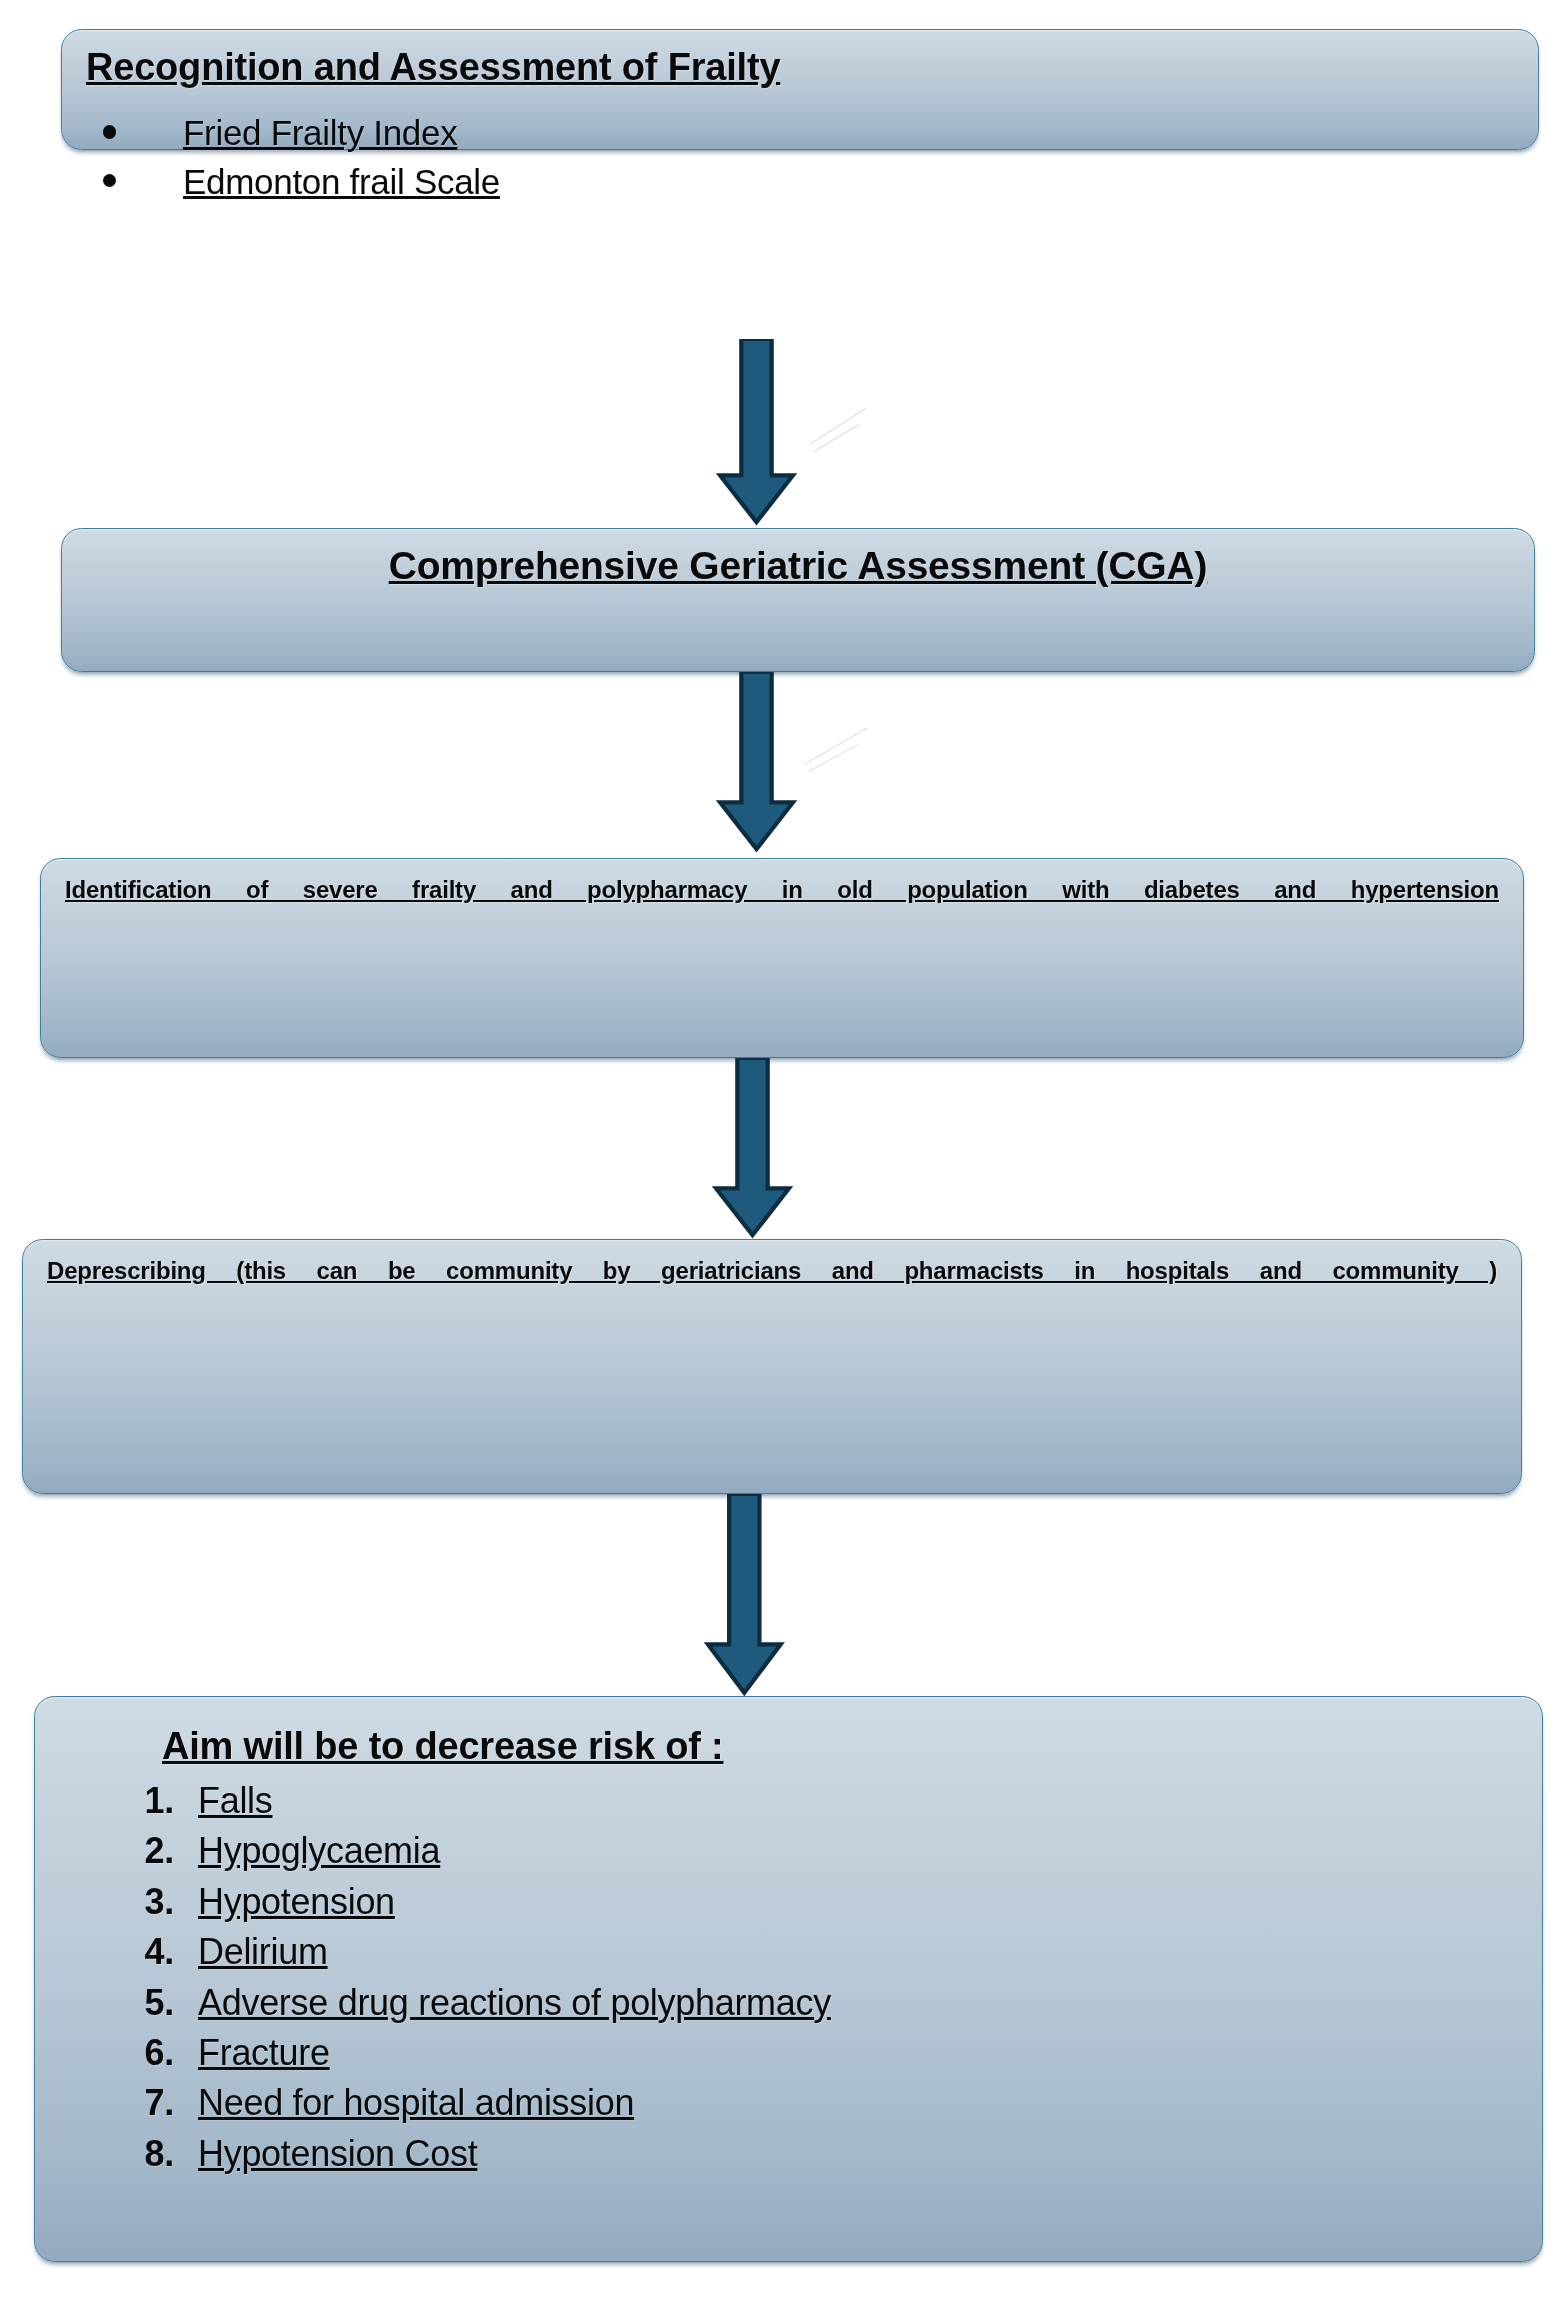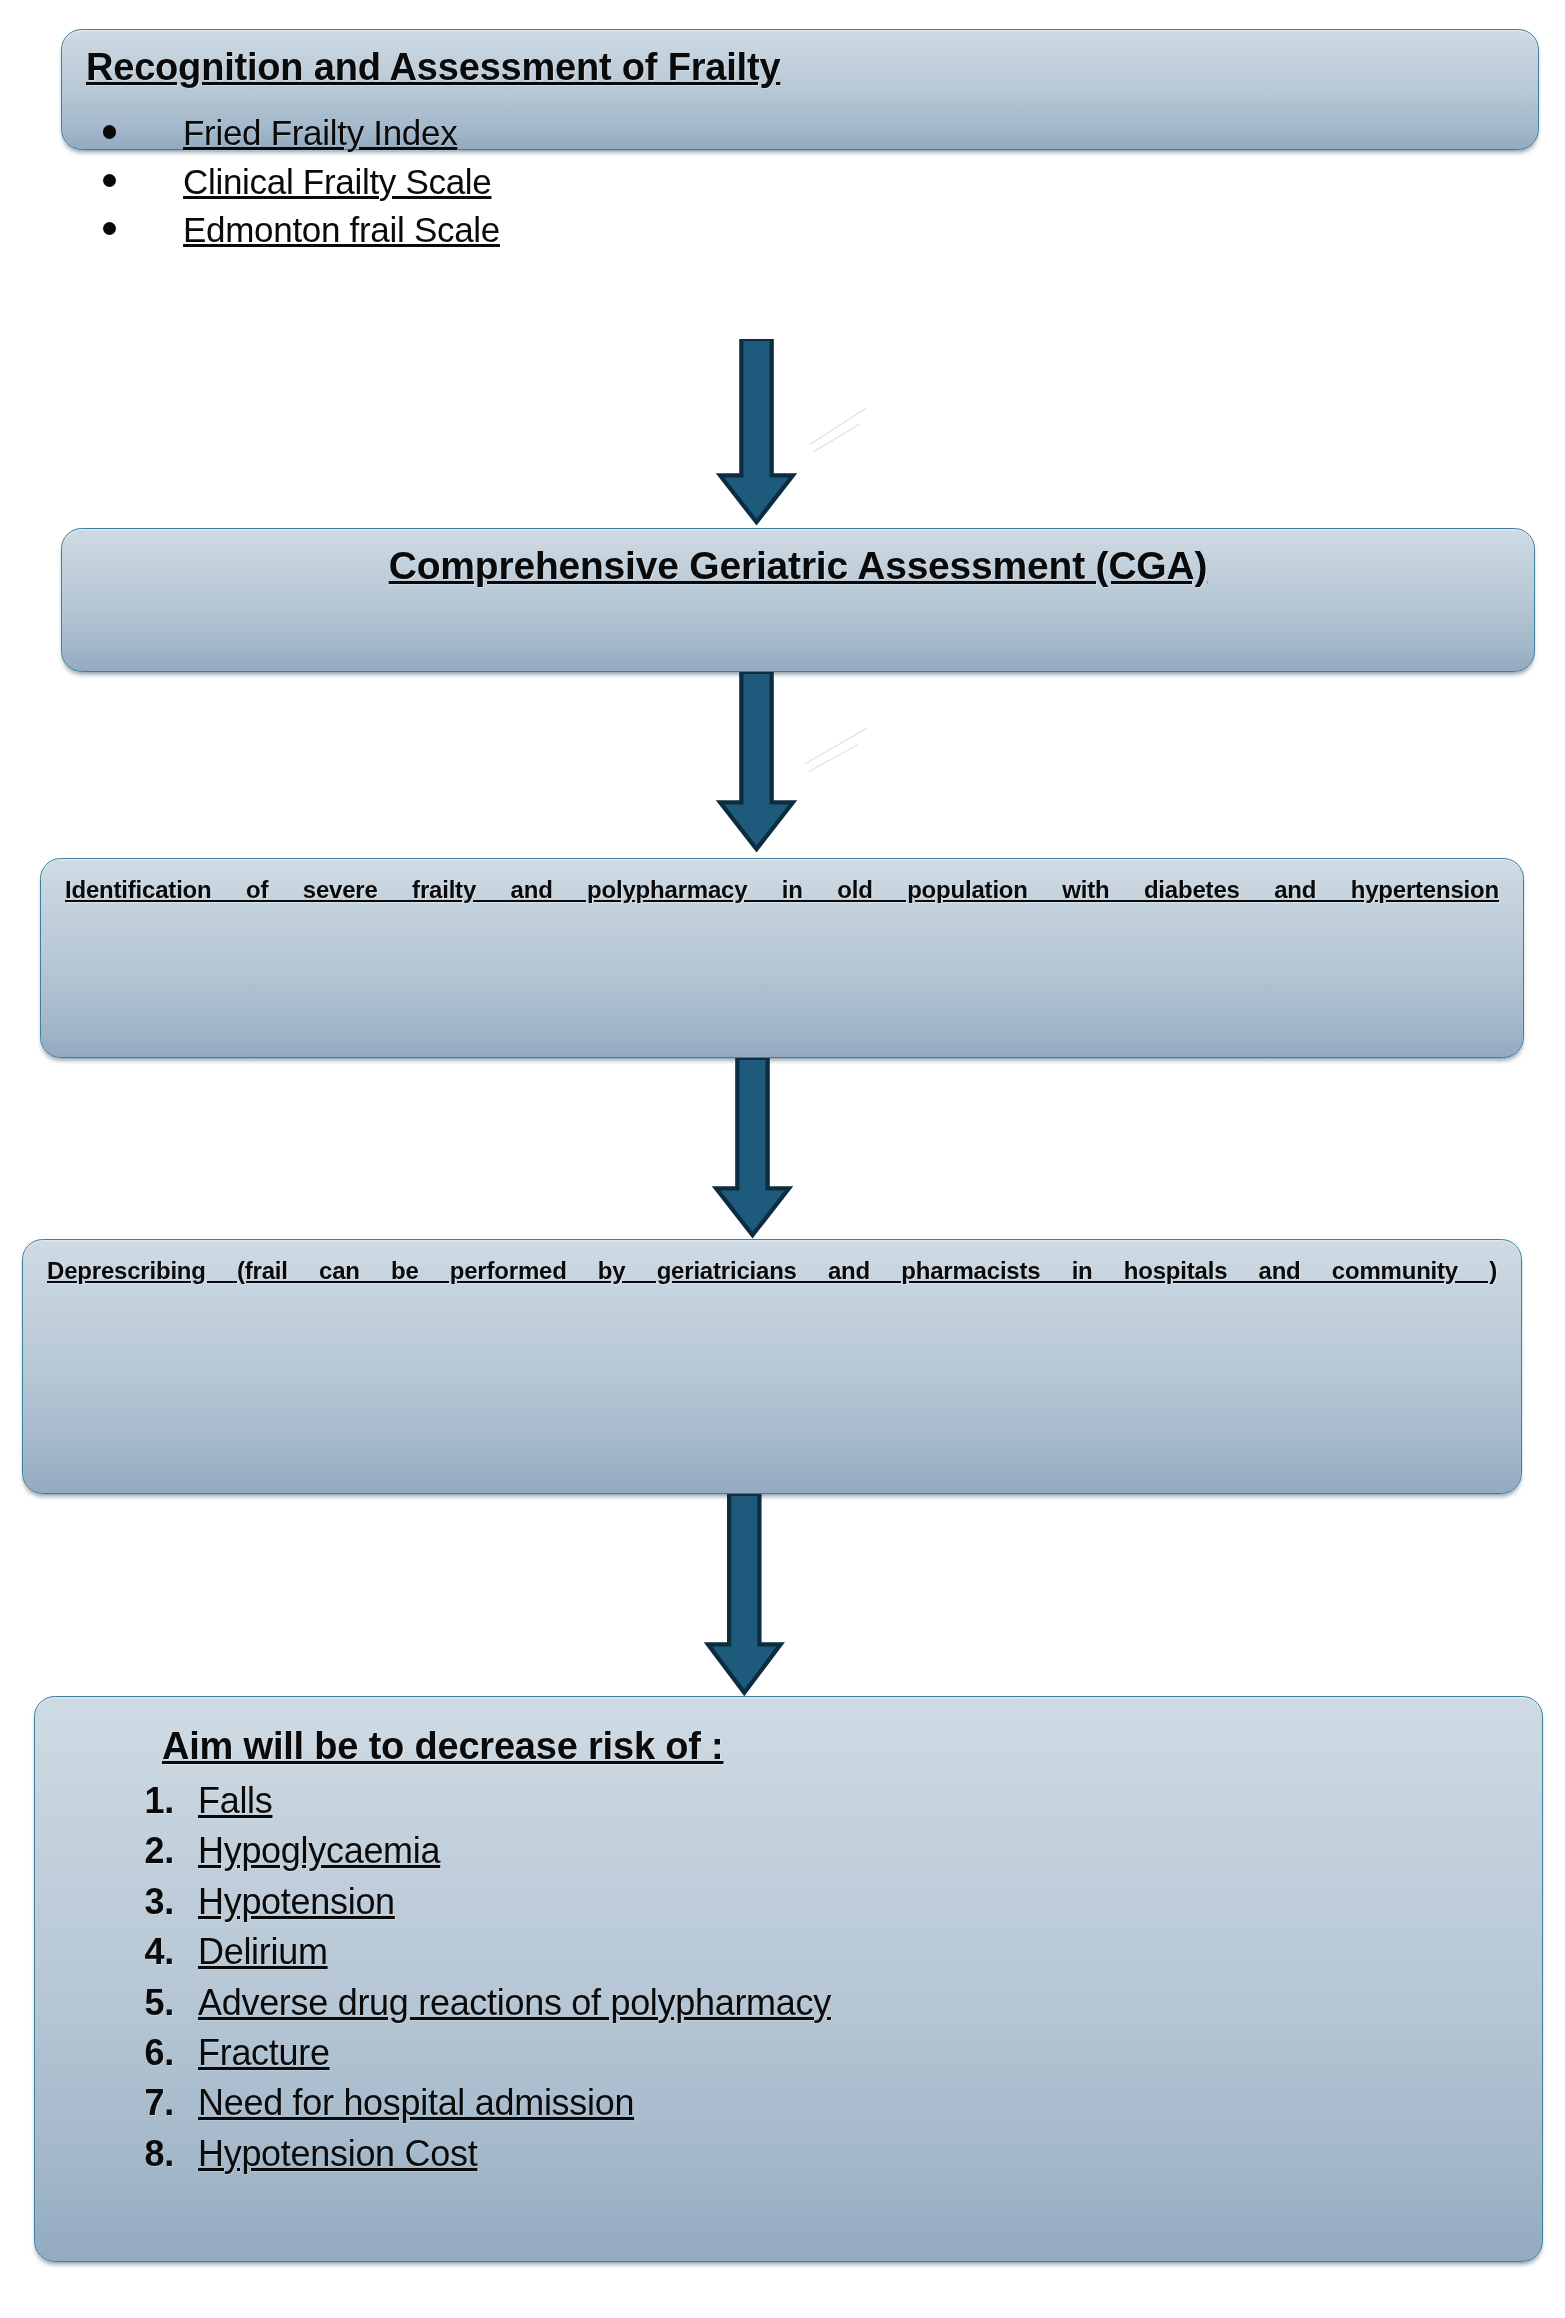--- a/index.html
+++ b/index.html
@@ -150,24 +150,20 @@
   <div class="node" style="left:61px; top:29px; width:1478px; height:121px;">
     <div class="node-inner">
       <div class="heading">Recognition and Assessment of Frailty</div>
       <ul class="bullets">
         <li>
           <span class="bullet-dot"></span>
           <span>Fried Frailty Index</span>
         </li>
         <li>
           <span class="bullet-dot"></span>
-          <span>Clinical Frailty Scale</span>
-        </li>
-        <li>
-          <span class="bullet-dot"></span>
           <span>Edmonton frail Scale</span>
         </li>
       </ul>
     </div>
   </div>
 
   <div class="arrow" style="left:714px; top:339px; width:85px; height:188px;">
     <svg width="85" height="188" viewBox="0 0 140 310" xmlns="http://www.w3.org/2000/svg">
       <polygon points="45,0 95,0 95,225 130,225 70,302 10,225 45,225" fill="#1d5a7c" stroke="#0c2c3f" stroke-width="7"></polygon>
     </svg>
@@ -200,21 +196,21 @@
   </div>
 
   <div class="arrow" style="left:710px; top:1058px; width:85px; height:182px;">
     <svg width="85" height="182" viewBox="0 0 140 300" xmlns="http://www.w3.org/2000/svg">
       <polygon points="45,0 95,0 95,215 130,215 70,292 10,215 45,215" fill="#1d5a7c" stroke="#0c2c3f" stroke-width="7"></polygon>
     </svg>
   </div>
 
   <div class="node" style="left:22px; top:1239px; width:1500px; height:255px; display:flex; align-items:center;">
     <div class="node-inner">
-      <div class="para">Deprescribing (frail can be performed by geriatricians and pharmacists in hospitals and community )</div>
+      <div class="para">Deprescribing (this can be community by geriatricians and pharmacists in hospitals and community )</div>
     </div>
   </div>
 
   <div class="arrow" style="left:703px; top:1494px; width:85px; height:203px;">
     <svg width="85" height="203" viewBox="0 0 140 335" xmlns="http://www.w3.org/2000/svg">
       <polygon points="43,0 93,0 93,248 128,248 68,328 8,248 43,248" fill="#1d5a7c" stroke="#0c2c3f" stroke-width="7"></polygon>
     </svg>
   </div>
 
   <div class="node" style="left:34px; top:1696px; width:1509px; height:566px; padding:28px 36px;">

